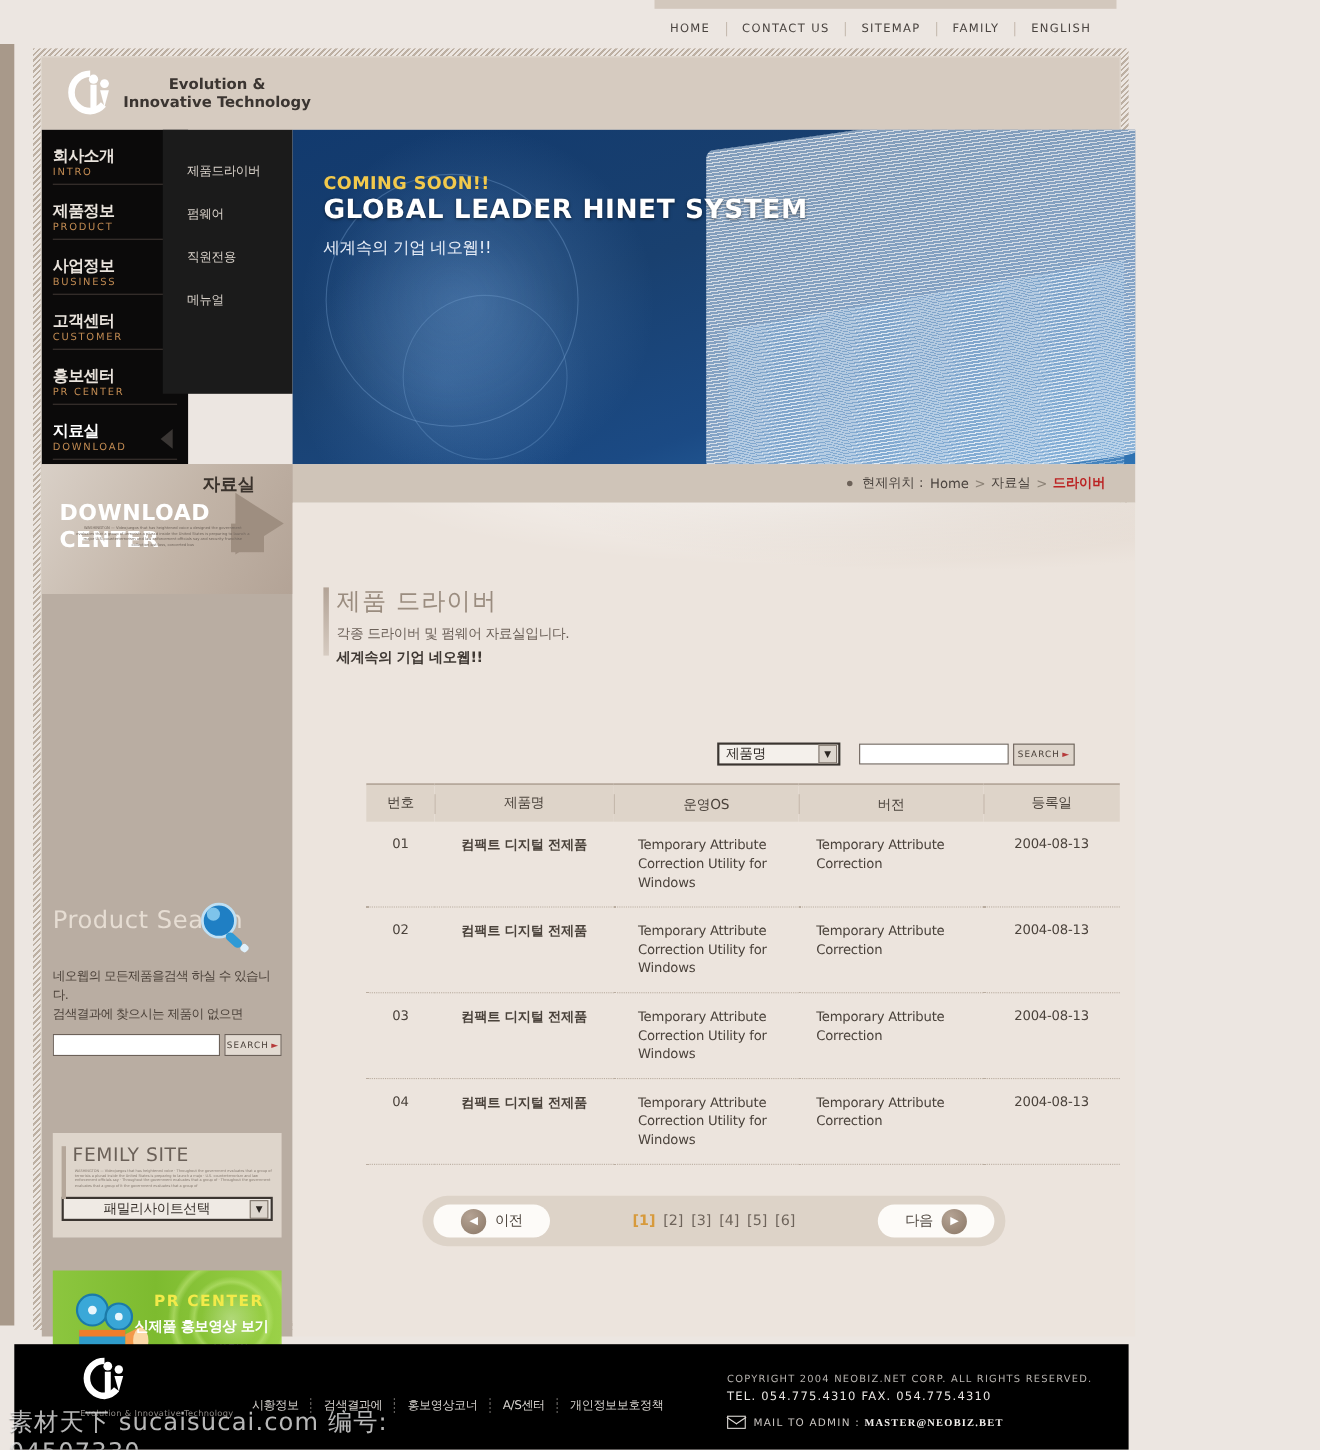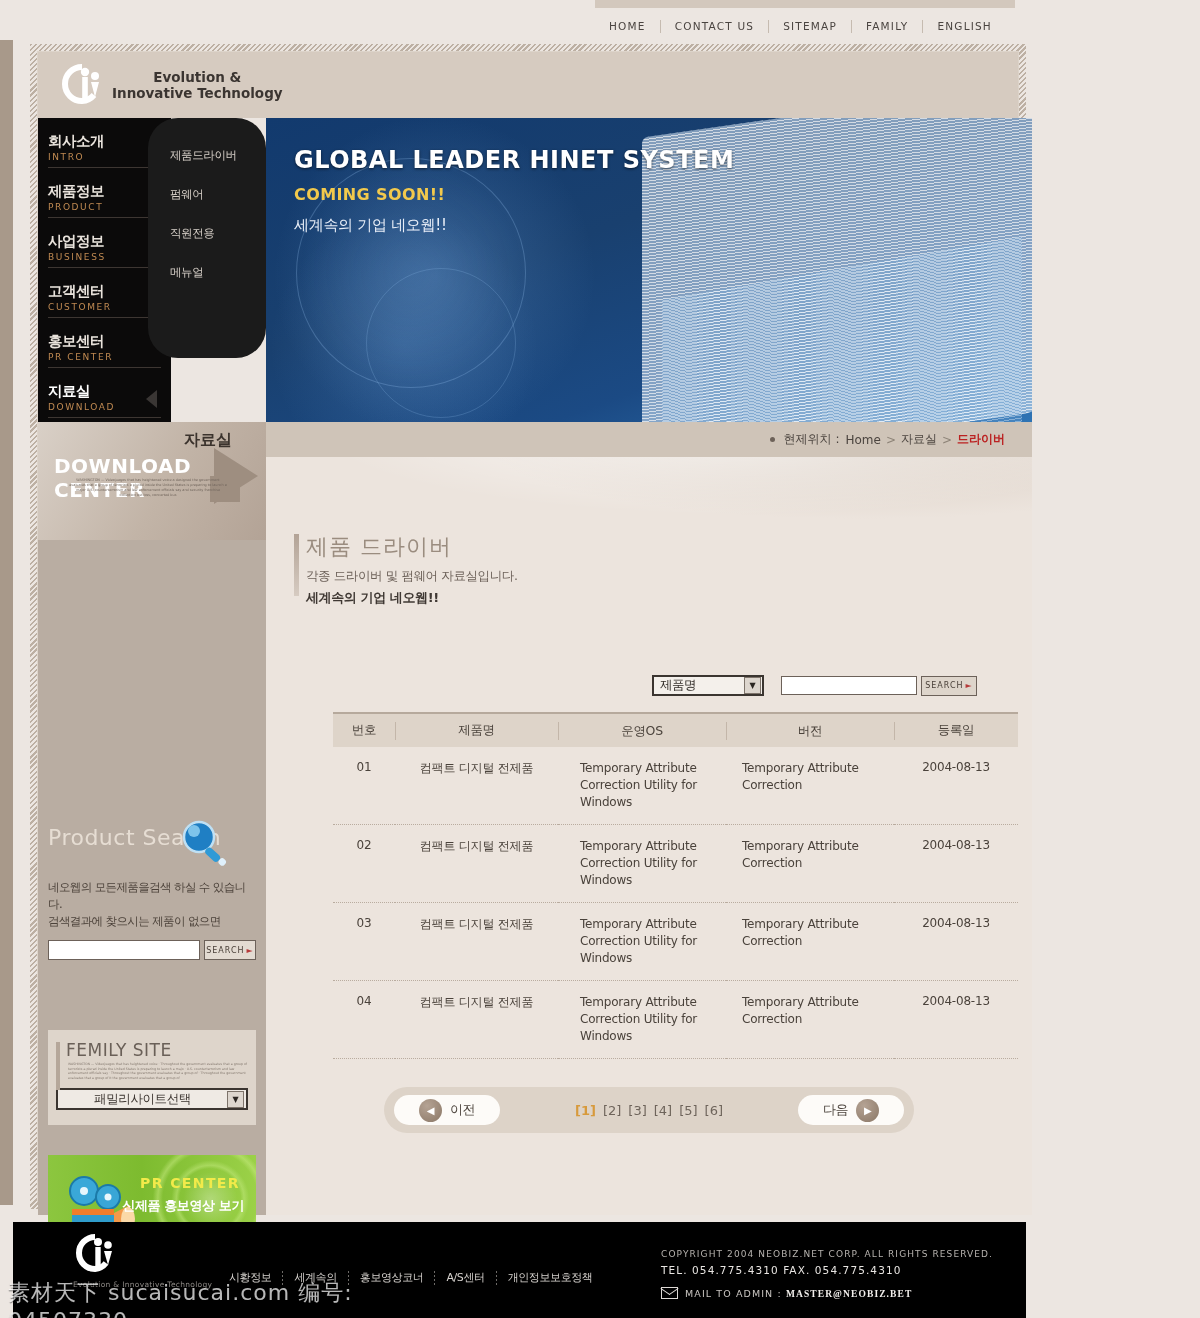--- a/index.html
+++ b/index.html
@@ -80,21 +80,20 @@
   #nav-pointer {
     position: absolute; left: 108px; top: 272px;
     width: 0; height: 0;
     border-top: 9px solid transparent;
     border-bottom: 9px solid transparent;
     border-right: 11px solid #3a3634;
   }
   #submenu {
     position: absolute; left: 110px; top: 0; width: 118px; height: 240px;
     background: #1b1b1b;
-    border-radius: 30px;
   }
   #submenu-inner { padding: 30px 0 0 22px; }
   .sub-item {
     color: #d8d1c9; font-size: 11.5px; margin-bottom: 24px; letter-spacing: -0.4px;
   }
   #banner {
     position: absolute; left: 228px; top: 0; width: 766px; height: 304px;
     background:
       radial-gradient(circle at 22% 52%, rgba(120,170,225,0.30) 0%, rgba(120,170,225,0.0) 26%),
       radial-gradient(circle at 18% 75%, rgba(120,170,225,0.22) 0%, rgba(120,170,225,0.0) 20%),
@@ -340,21 +339,21 @@
   #dl-table thead th + th::before {
     content: ""; position: absolute; left: 0; top: 8px; width: 1px; height: 18px;
     background: #c3b6a9;
   }
   #dl-table tbody td {
     font-size: 12px; color: #4a423b; padding: 13px 0;
     border-bottom: 1px dotted #b9ac9f; vertical-align: top;
     letter-spacing: -0.2px;
   }
   .c-no { width: 62px; text-align: center; }
-  .c-name { width: 163px; text-align: center; }
+  .c-name { width: 163px; text-align: center; font-weight: bold; }
   .c-os { width: 168px; text-align: left; padding-left: 22px !important; line-height: 17px; }
   .c-ver { width: 168px; text-align: left; padding-left: 16px !important; line-height: 17px; }
   .c-date { width: 124px; text-align: center; }
   .en { font-family: "DejaVu Sans", sans-serif; }
 
   #pager {
     position: absolute; left: 118px; top: 630px; width: 530px; height: 46px;
     background: #ddd3c8; border-radius: 23px;
     display: flex; align-items: center; justify-content: space-between;
     padding: 0 10px;
@@ -504,22 +503,22 @@
         <div class="sub-item">메뉴얼</div>
       </div>
     </div>
 
     <div id="banner">
       <div id="banner-paper"></div>
       <div id="banner-paper2"></div>
       <div id="banner-glow1"></div>
       <div id="banner-glow2"></div>
       <div id="banner-text">
+        <div id="banner-h2">COMING SOON!!</div>
         <div id="banner-h1">GLOBAL LEADER HINET SYSTEM</div>
-        <div id="banner-h2">COMING SOON!!</div>
         <div id="banner-h3">세계속의 기업 네오웹!!</div>
       </div>
     </div>
   </div>
 
   <div id="crumbbar">
     <span class="dot"></span>
     <span class="crumb">현제위치 :</span>
     <span class="crumb">Home</span>
     <span class="crumb-sep">&gt;</span>
@@ -696,21 +695,21 @@
       <rect x="22.3" y="13" width="5.4" height="20" fill="#ffffff"></rect>
       <circle cx="35" cy="11" r="3.8" fill="#ffffff"></circle>
       <path d="M31 17 L35 31 L39 17 Z" fill="#ffffff"></path>
     </svg>
     <div id="f-logo-tag">Evolution &amp; Innovative Technology</div>
   </div>
 
   <div id="f-links">
     <span class="f-link">시황정보</span>
     <span class="f-dot-sep"></span>
-    <span class="f-link">세계속의</span>
+    <span class="f-link">검색결과에</span>
     <span class="f-dot-sep"></span>
     <span class="f-link">홍보영상코너</span>
     <span class="f-dot-sep"></span>
     <span class="f-link">A/S센터</span>
     <span class="f-dot-sep"></span>
     <span class="f-link">개인정보보호정책</span>
   </div>
 
   <div id="f-copy">
     <div id="f-copy-1">COPYRIGHT  2004 NEOBIZ.NET CORP. ALL RIGHTS RESERVED.</div>

